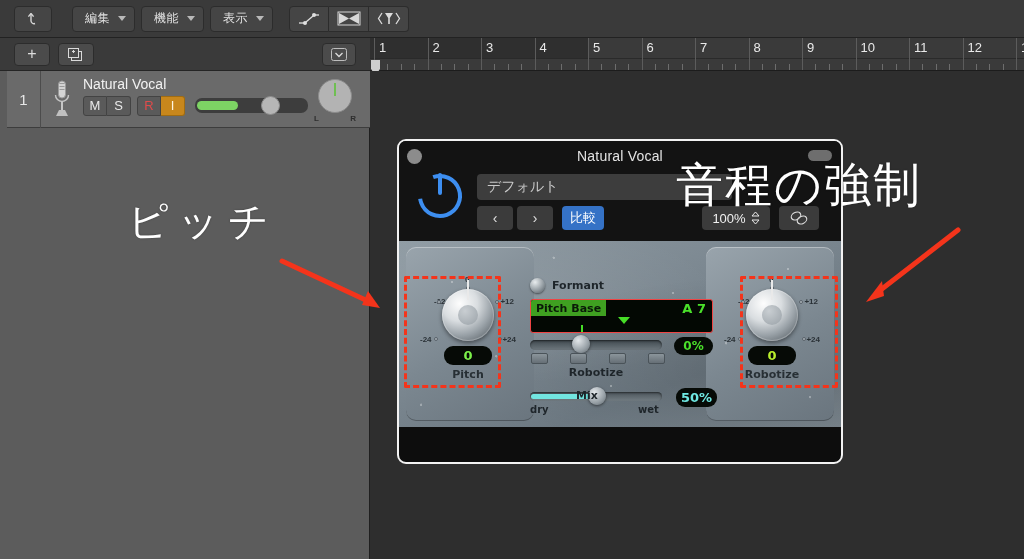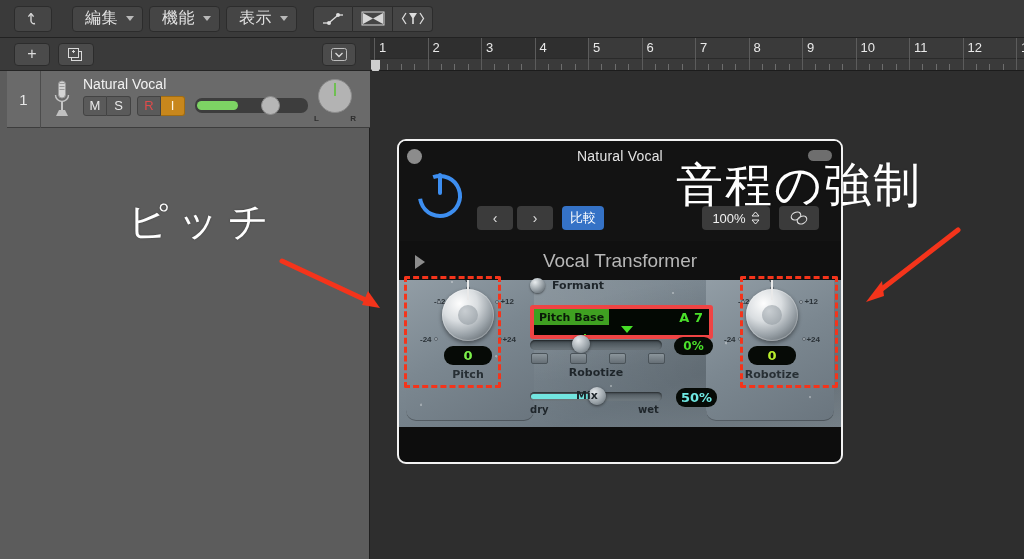--- a/index.html
+++ b/index.html
@@ -19,21 +19,21 @@
     display:flex; align-items:center;
   }
   .tb-btn {
     height:26px; background:#454545; border:1px solid #2c2c2c; border-radius:4px;
     display:flex; align-items:center; justify-content:center;
     color:#d8d8d8; font-size:14px; padding:0 10px;
     margin-left:6px;
   }
   .tb-btn.first { margin-left:14px; }
   .tb-menu { padding:0 8px 0 12px; gap:8px; }
-  .tb-menu .lbl { font-size:16px; color:#e2e2e2; letter-spacing:.5px;}
+  .tb-menu .lbl { font-size:12px; color:#e2e2e2; letter-spacing:.5px;}
   .chev { width:0;height:0;border-left:4px solid transparent;border-right:4px solid transparent;border-top:5px solid #b9b9b9;}
   .tb-icon { width:40px; padding:0; }
   .tb-group { display:flex; margin-left:16px; }
   .tb-group .tb-btn { margin-left:0; border-radius:0; border-left-width:0;}
   .tb-group .tb-btn:first-child { border-radius:4px 0 0 4px; border-left-width:1px;}
   .tb-group .tb-btn:last-child { border-radius:0 4px 4px 0;}
   .tb-sep { width:14px; }
 
   
   #tracklist-bar {
@@ -216,21 +216,21 @@
   
   #robotize { position:absolute; left:530px; top:278px; display:flex;align-items:center;gap:7px;}
   #robotize .led {
     width:15px;height:15px;border-radius:50%;
     background:radial-gradient(circle at 34% 28%,#e8ecee,#8e979d 60%,#4e565c);
     box-shadow:0 1px 2px rgba(0,0,0,.5);
   }
   #robotize .lbl { color:#1e252a; font-size:11px; font-weight:bold; font-family:"DejaVu Sans", sans-serif;}
   #lcd {
     position:absolute; left:530px; top:299px; width:183px; height:34px;
-    background:#030803; border:4px solid #ef4444; border-radius:3px; overflow:hidden;margin-top:6px;
+    background:#030803; border:1px solid #ef4444; border-radius:3px; overflow:hidden;
   }
   #lcd-row { display:flex; height:16px; }
   #lcd-label {
     background:#3fa021; color:#0a1a08; font-size:11px; font-weight:bold; padding:0 5px;
     display:flex;align-items:center; font-family:"DejaVu Sans", sans-serif;
   }
   #lcd-val {
     flex:1; color:#4ae02a; font-size:13px; font-weight:bold; text-align:right; padding-right:6px;
     display:flex;align-items:center;justify-content:flex-end; font-family:"DejaVu Sans", sans-serif;
   }
@@ -492,20 +492,23 @@
     <div id="pl-pill"></div>
     <div id="pl-title">Natural Vocal</div>
 
     <div id="pl-power">
       <svg width="54" height="54" viewBox="0 0 54 54">
         <circle cx="27" cy="29" r="20" fill="none" stroke="#3d8ef0" stroke-width="4" stroke-dasharray="98 28" transform="rotate(-110 27 29)"></circle>
         <line x1="27" y1="8" x2="27" y2="26" stroke="#3d8ef0" stroke-width="4" stroke-linecap="round"></line>
       </svg>
     </div>
 
+    <div id="pl-preset">
+      <span>デフォルト</span>
+    </div>
 
     <div id="pl-prev">
       <span>‹</span>
     </div>
     <div id="pl-next">
       <span>›</span>
     </div>
     <div id="pl-compare">
       <span>比較</span>
     </div>
@@ -563,24 +566,20 @@
         </div>
         <div class="knob-dial">
           <div class="knob-pointer"></div>
         </div>
         <div class="val-box amber">0</div>
         <div class="knob-caption">Robotize</div>
       </div>
     </div>
   </div>
 
-  <div id="pl-footer">
-    <div id="pl-footer-arrow"></div>
-    <div id="pl-footer-title">Vocal Transformer</div>
-  </div>
 </div>
 
 <div id="robotize">
   <span class="led"></span>
   <span class="lbl">Formant</span>
 </div>
 
 <div id="lcd">
   <div id="lcd-row">
     <div id="lcd-label">Pitch Base</div>

